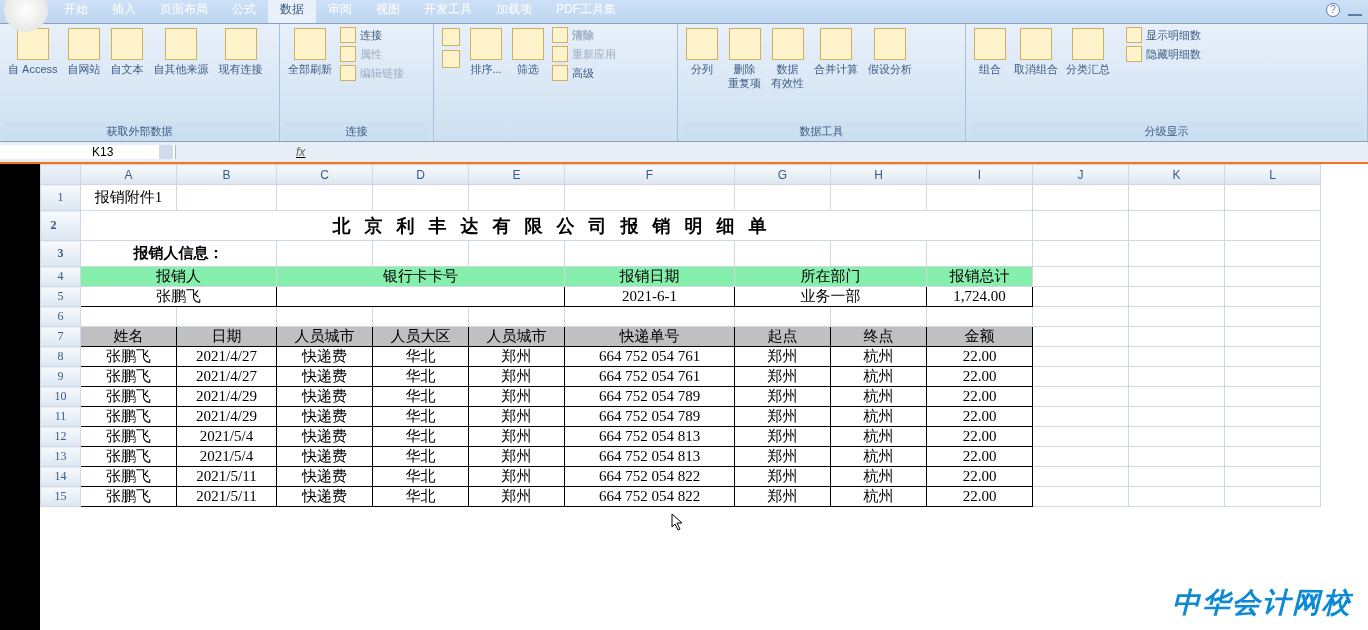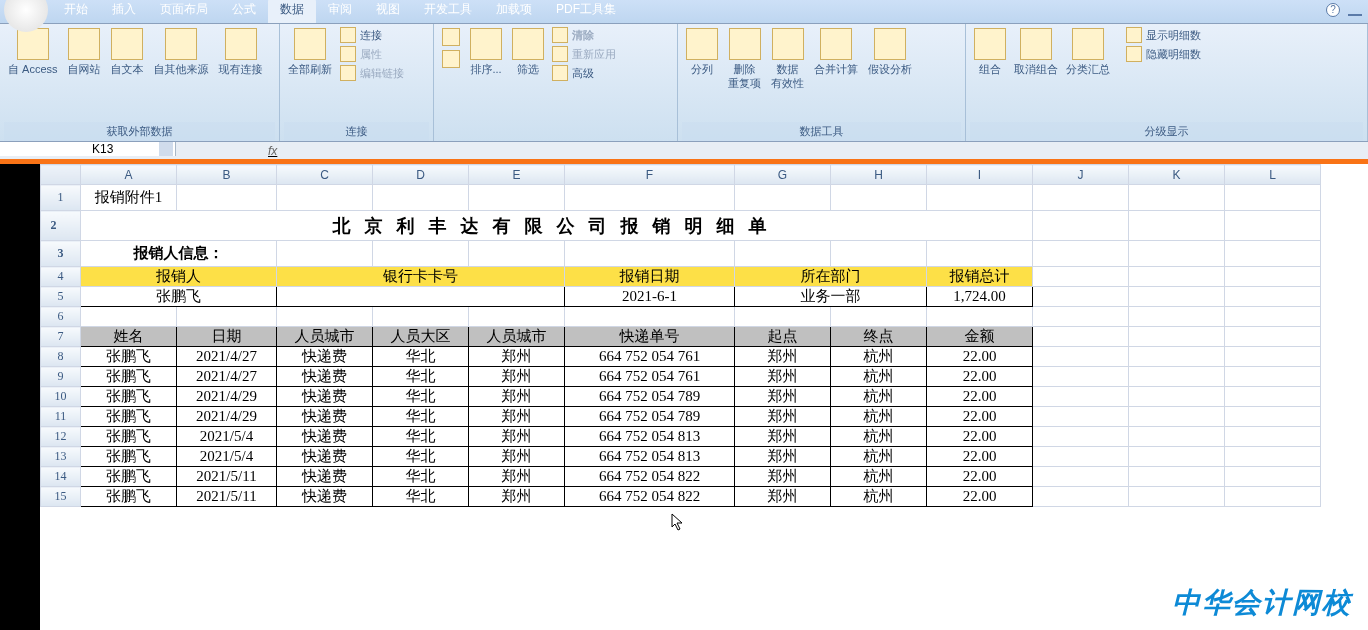--- a/index.html
+++ b/index.html
@@ -19,24 +19,24 @@
 .ribbon-group { border-right: 1px solid #a8c0d8; display: flex; flex-direction: column; padding: 2px 4px 0; }
 .group-body { flex: 1; display: flex; align-items: flex-start; gap: 2px; }
 .group-label { text-align: center; font-size: 11px; color: #3b5a82; padding: 2px 0; background: rgba(200,220,240,.4); }
 .rbtn { display: flex; flex-direction: column; align-items: center; justify-content: flex-start; padding: 2px 4px; min-width: 40px; cursor: pointer; color: #3b5a82; text-align: center; font-size: 11px; line-height: 1.3; }
 .rbtn .ico { width: 32px; height: 32px; margin-bottom: 2px; background: #fff3cc; border: 1px solid #d0b060; }
 .rbtn.small { flex-direction: row; min-width: auto; width: auto; font-size: 11px; padding: 1px 2px; gap: 4px; }
 .rbtn.small .ico { width: 16px; height: 16px; margin: 0; }
 .vstack { display: flex; flex-direction: column; gap: 1px; }
 
 
-.formula-row { height: 22px; display: flex; align-items: flex-start; border-bottom: 5px solid #f97316; background: #e8eef5; }
+.formula-row { height: 22px; display: flex; align-items: center; border-bottom: 2px solid #f97316; background: #e8eef5; }
 .namebox { width: 176px; border-right: 1px solid #a8b8c8; display: flex; align-items: center; padding-left: 92px; font-size: 12px; background: #fff; position: relative; }
 .namebox .dd { position: absolute; right: 2px; width: 14px; height: 14px; background: #d0dcec; }
-.fx-area { display: flex; align-items: center; padding-left: 92px; gap: 4px; flex: 1; text-decoration: underline; }
+.fx-area { display: flex; align-items: center; padding-left: 120px; gap: 4px; flex: 1; text-decoration: underline; }
 .fx-ico { font-style: italic; color: #666; }
 .fx-input { flex: 1; height: 18px; border: 0; background: transparent; outline: none; }
 
 
 .sheet-wrap { position: absolute; top: 164px; left: 0; right: 0; bottom: 0; display: flex; }
 .left-strip { width: 40px; background: #000; }
 .sheet { flex: 1; background: #fff; overflow: hidden; position: relative; }
 
 .grid { border-collapse: collapse; table-layout: fixed; }
 .grid th, .grid td { border: 1px solid #d0d7e5; height: 20px; padding: 0; font-weight: normal; font-size: 14px; text-align: center; vertical-align: middle; }
@@ -44,21 +44,21 @@
 .grid .rowhdr { background: linear-gradient(#f7fafd, #dce6f1); color: #3b5a82; font-size: 12px; text-align: center; width: 40px; }
 .grid .corner { background: linear-gradient(#eef3f9, #dce6f1); width: 40px; }
 
 
 .cA{width:96px}.cB{width:100px}.cC{width:96px}.cD{width:96px}.cE{width:96px}.cF{width:170px}.cG{width:96px}.cH{width:96px}.cI{width:106px}.cJ{width:96px}.cK{width:96px}.cL{width:96px}
 
 
 .grid td { font-family: "SimSun","宋体",serif; font-size: 15px; color: #000; }
 .left { text-align: left; padding-left: 4px; }
 .right { text-align: right; padding-right: 6px; }
-.hdrcell { background: #fde047; font-weight: bold; }
+.hdrcell { background: #86efac; font-weight: bold; }
 .subhdr { background: #c0c0c0; }
 .thickb { border: 1px solid #000 !important; }
 .r1 td { height: 26px; }
 .title-row td { font-size: 18px; letter-spacing: 14px; font-weight: bold; height: 30px; }
 .info-row td { font-weight: bold; height: 26px; }
 
 .watermark { position: absolute; right: 16px; bottom: 8px; font-size: 28px; font-weight: bold; color: #0d8ad6; font-style: italic; letter-spacing: 2px; text-align: right; }
 .cursor-arrow { position: absolute; left: 631px; top: 349px; pointer-events:none;}
 </style>
 </head>

